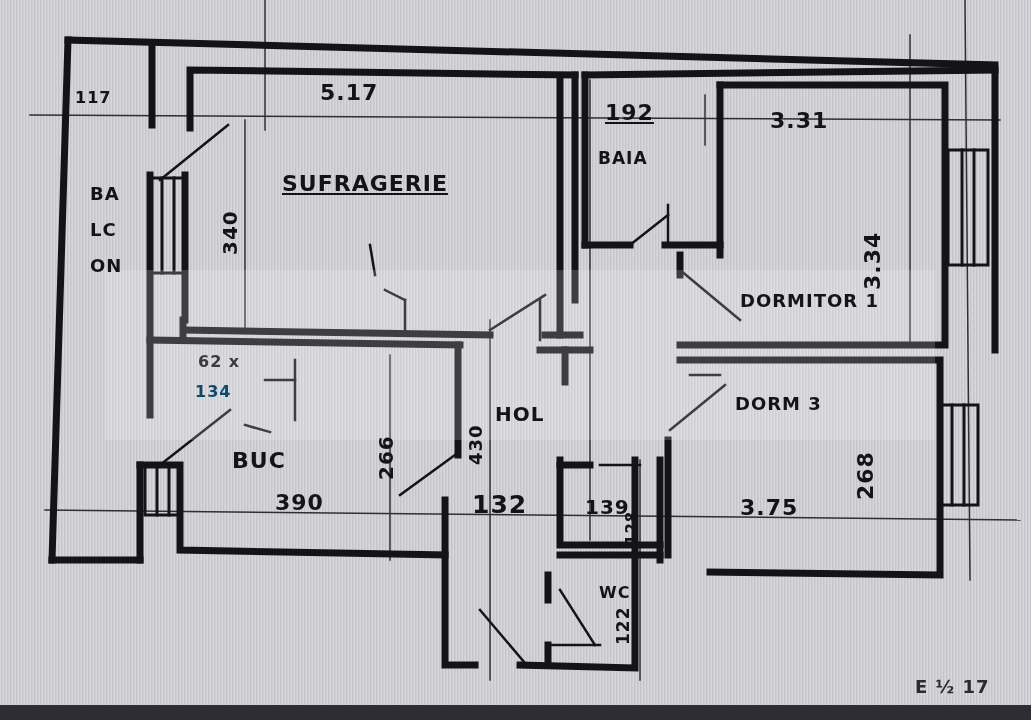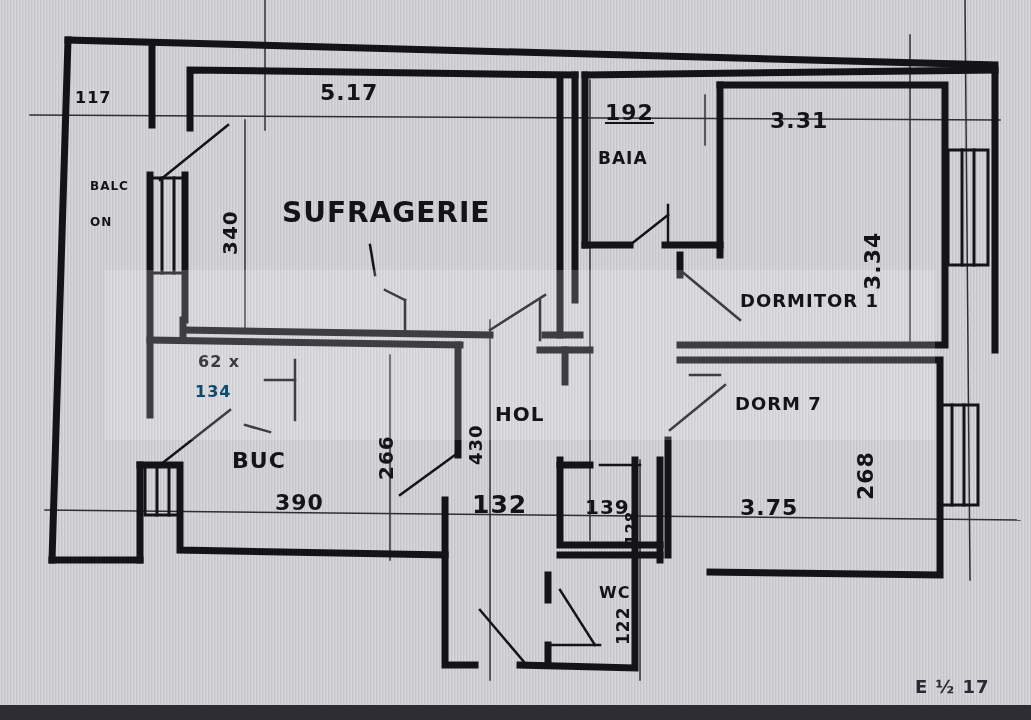--- a/index.html
+++ b/index.html
@@ -135,46 +135,46 @@
       <line x1="480" y1="610" x2="525" y2="663"></line>
       <line x1="600" y1="465" x2="640" y2="465"></line>
     </g>
   </g>
 </svg>
 
 <div class="watermark"></div>
 
 <div class="lbl" style="left:75px;top:88px;font-size:16px;">117</div>
 <div class="lbl" style="left:320px;top:80px;font-size:22px;">5.17</div>
-<div class="lbl" style="left:282px;top:196px;font-size:28px;">SUFRAGERIE</div>
+<div class="lbl" style="left:282px;top:171px;font-size:22px;text-decoration:underline;">SUFRAGERIE</div>
 <div class="lbl rot" style="left:218px;top:255px;font-size:20px;transform:rotate(-90deg);">340</div>
 
 <div class="lbl" style="left:605px;top:100px;font-size:22px;text-decoration:underline;">192</div>
 <div class="lbl" style="left:598px;top:148px;font-size:17px;">BAIA</div>
 
 <div class="lbl" style="left:770px;top:108px;font-size:22px;">3.31</div>
 <div class="lbl rot" style="left:860px;top:290px;font-size:22px;transform:rotate(-90deg);">3.34</div>
 <div class="lbl" style="left:740px;top:290px;font-size:18px;">DORMITOR 1</div>
 
-<div class="lbl" style="left:735px;top:393px;font-size:18px;">DORM 7</div>
+<div class="lbl" style="left:735px;top:393px;font-size:18px;">DORM 3</div>
 <div class="lbl" style="left:740px;top:495px;font-size:22px;">3.75</div>
 <div class="lbl rot" style="left:853px;top:500px;font-size:22px;transform:rotate(-90deg);">268</div>
 
 <div class="lbl" style="left:495px;top:402px;font-size:20px;">HOL</div>
 <div class="lbl rot" style="left:465px;top:465px;font-size:18px;transform:rotate(-90deg);">430</div>
 <div class="lbl" style="left:472px;top:490px;font-size:25px;">132</div>
 
 <div class="lbl" style="left:585px;top:495px;font-size:20px;">139</div>
 <div class="lbl rot" style="left:623px;top:545px;font-size:15px;transform:rotate(-90deg);">128</div>
 <div class="lbl" style="left:567px;top:583px;font-size:16px;padding-left:32px;">WC</div>
 <div class="lbl rot" style="left:613px;top:645px;font-size:17px;transform:rotate(-90deg);">122</div>
 
 <div class="lbl" style="left:232px;top:448px;font-size:22px;text-align:right;">BUC</div>
 <div class="lbl" style="left:275px;top:490px;font-size:22px;">390</div>
 <div class="lbl rot" style="left:374px;top:480px;font-size:20px;transform:rotate(-90deg);">266</div>
 <div class="lbl" style="left:198px;top:352px;font-size:16px;color:#3a3a40;">62 x</div>
 <div class="lbl" style="left:195px;top:382px;font-size:16px;color:#0c4a6e;">134</div>
 
-<div class="lbl" id="balcon-vert" style="left:90px;top:168px;font-size:12px;width:42px;line-height:36px;word-break:break-all;white-space:normal;">BALCON</div>
+<div class="lbl" id="balcon-vert" style="left:90px;top:176px;font-size:18px;width:42px;line-height:36px;word-break:break-all;white-space:normal;">BALCON</div>
 
 <div class="lbl" style="left:915px;top:676px;font-size:18px;color:#2a2a30;">E ½ 17</div>
 
 <div class="bottom-strip"></div>
 
 </body></html>

